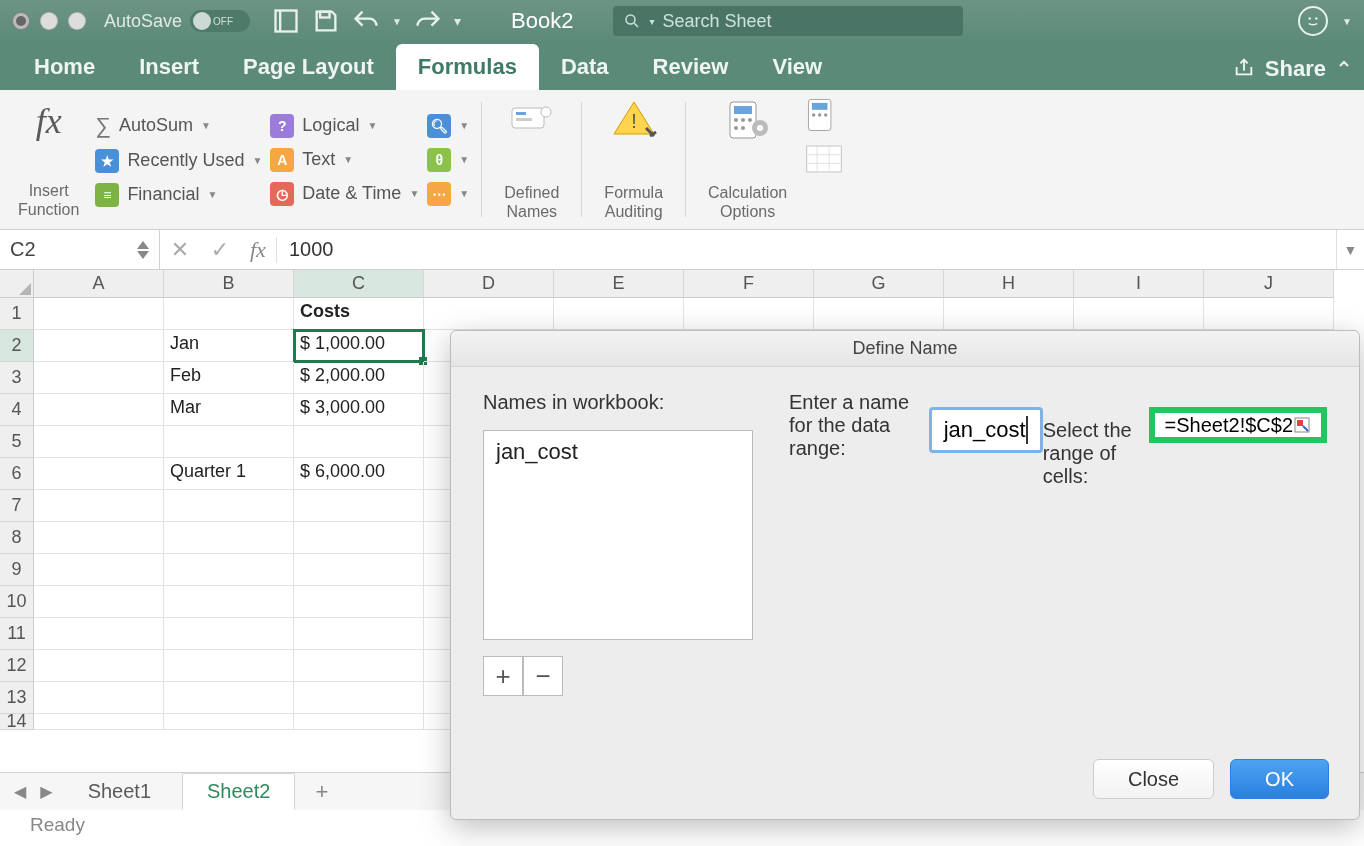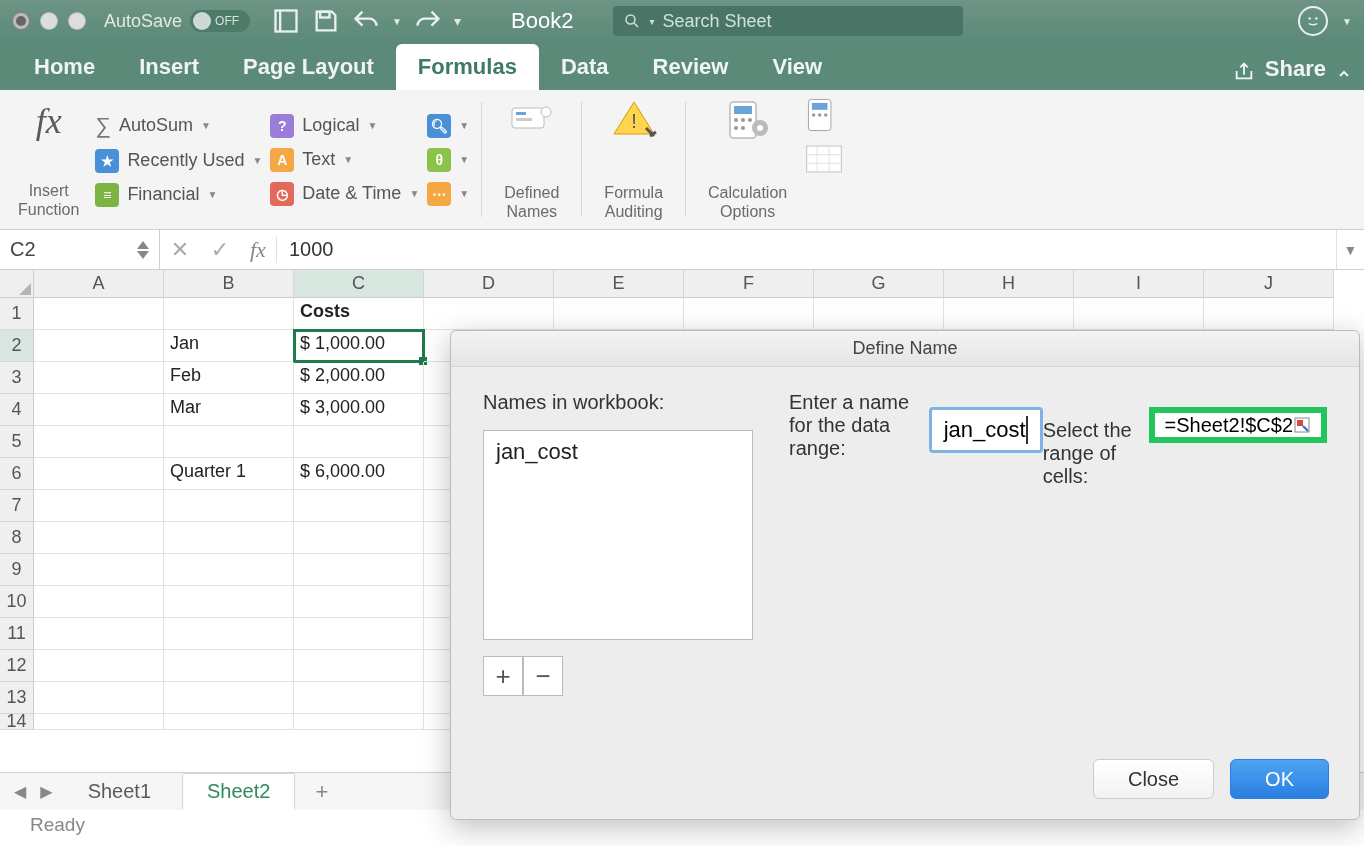--- a/index.html
+++ b/index.html
@@ -7,33 +7,33 @@
 
 
 .titlebar { height: 42px; background: linear-gradient(#6d9484, #5c8a79); display: flex; align-items: center; padding: 0 12px; gap: 10px; color: #fff; }
 .traffic { display: flex; gap: 10px; }
 .tlight { width: 18px; height: 18px; border-radius: 50%; background: #ddd; border: 1px solid rgba(0,0,0,.15); }
 .tlight.on { background: #bbb; border-color: rgba(0,0,0,.3); position: relative; }
 .tlight.on::after { content:""; position:absolute; inset:3px; border-radius:50%; background:#666; }
 .autosave { color:#e0eae5; font-size: 18px; display:flex; align-items:center; gap:8px; margin-left: 8px; }
 .pill { width: 60px; height: 22px; border-radius: 11px; background:#4e7a6a; position:relative; display:flex; align-items:center; }
 .pill-knob { width:18px; height:18px; border-radius:50%; background:#cdd9d4; position:absolute; left:3px; }
-.pill-off { position:absolute; right:11px; font-size:12px; color:#cde3da; }
+.pill-off { position:absolute; right:17px; font-size:10px; color:#cde3da; }
 .tb-icons { display:flex; gap:12px; margin-left:12px; }
 .tb-icon { width:28px; height:28px; fill:#e9f1ee; }
 .title-text { margin-left: 40px; font-size:22px; color:#fff; }
 .search-box { margin-left: 30px; width: 350px; height: 30px; background:#4a7566; border-radius:4px; display:flex; align-items:center; padding:0 10px; gap:8px; color:#cde3da; font-size:18px; }
 .smile { margin-left:auto; width:30px; height:30px; border:2px solid #e9f1ee; border-radius:50%; display:flex; align-items:center; justify-content:center; }
 .smile-dd { margin-left:4px; font-size:10px; color:#e0eae5; }
 
 
 .tabs { height: 48px; background:#5c8a79; display:flex; align-items:flex-end; padding: 0 12px; color:#fff;font-weight:bold; }
 .tab { padding: 10px 22px; font-size:22px; color:#eef5f2; cursor:pointer; }
 .tab.active { background:#fff; color:#3e7a64; border-radius:6px 6px 0 0; }
-.tabs-right { margin-left:auto; display:flex; align-items:flex-end; gap:10px; padding-bottom:8px; }
+.tabs-right { margin-left:auto; display:flex; align-items:flex-start; gap:10px; padding-bottom:8px; }
 .share-icon { width:22px; height:22px; fill:#eef5f2; }
 .share-text { font-size:22px; color:#eef5f2; }
 .caret-up { width:16px; height:16px; fill:#eef5f2; }
 
 
 .ribbon { height: 140px; background:#f4f4f4; border-bottom:1px solid #cfcfcf; display:flex; align-items:stretch; padding:6px 10px; gap:8px; }
 .rgroup { display:flex; flex-direction:column; align-items:center; justify-content:flex-start; padding:4px 8px; }
 .fx-big { font-size:36px; font-style:italic; font-family: "Times New Roman", serif; color:#5a5a5a; }
 .rlabel { font-size:16px; color:#6a6a6a; text-align:center; margin-top:auto; line-height:1.2; }
 .btn-col { display:flex; flex-direction:column; gap:10px; justify-content:center; }

